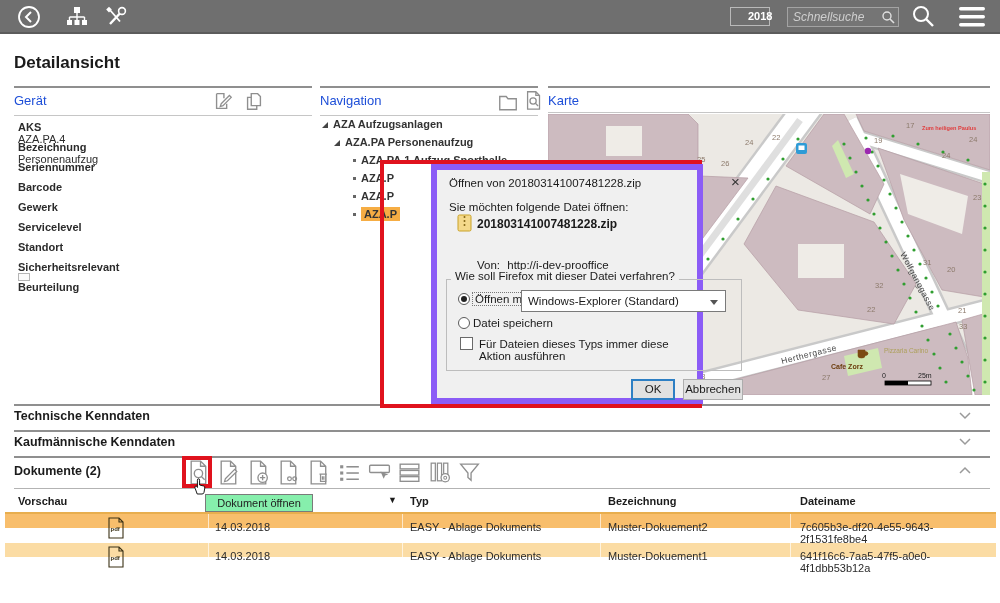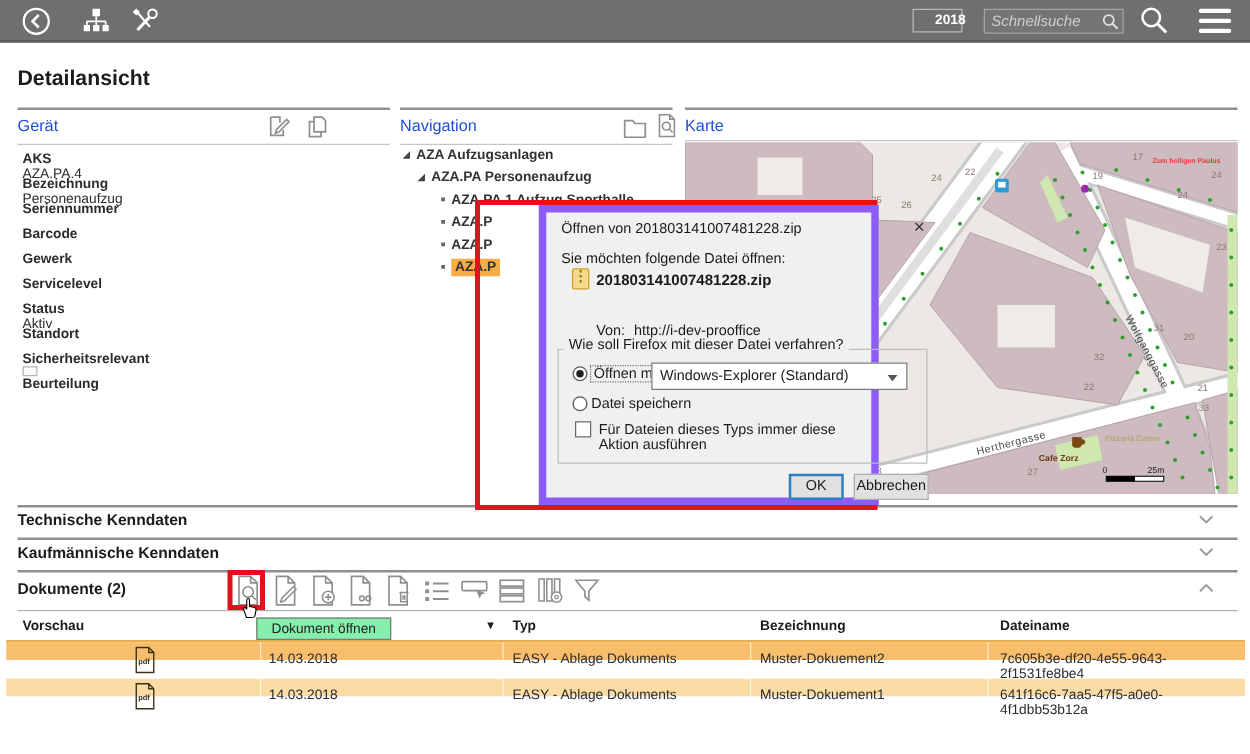--- a/index.html
+++ b/index.html
@@ -157,24 +157,20 @@
       <span class="flabel">Barcode</span>
       <span class="fvalue"></span>
     </div>
   <div class="frow">
       <span class="flabel">Gewerk</span>
       <span class="fvalue"></span>
     </div>
   <div class="frow">
       <span class="flabel">Servicelevel</span>
       <span class="fvalue"></span>
-    </div>
-  <div class="frow">
-      <span class="flabel">Status</span>
-      <span class="fvalue">Aktiv</span>
     </div>
   <div class="frow">
       <span class="flabel">Standort</span>
       <span class="fvalue"></span>
     </div>
   <div class="frow">
       <span class="flabel">Sicherheitsrelevant</span>
       <span class="cbox"></span>
     </div>
   <div class="frow">

